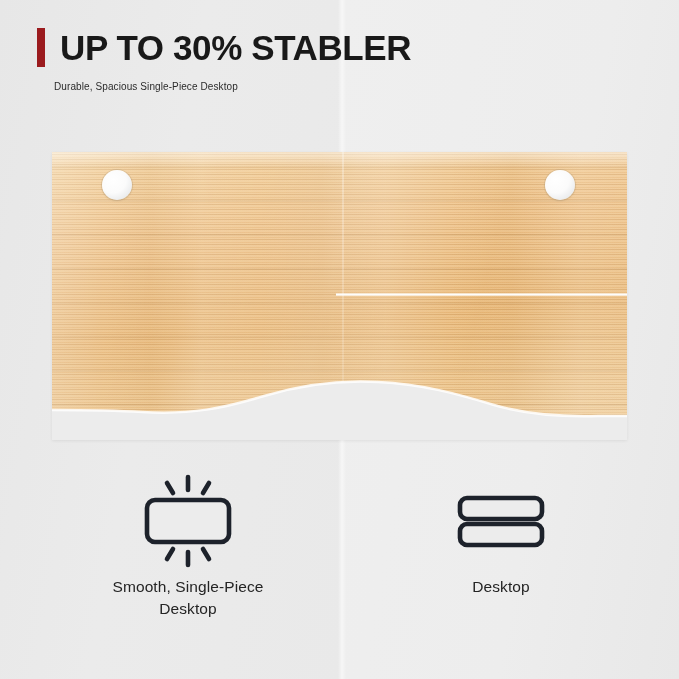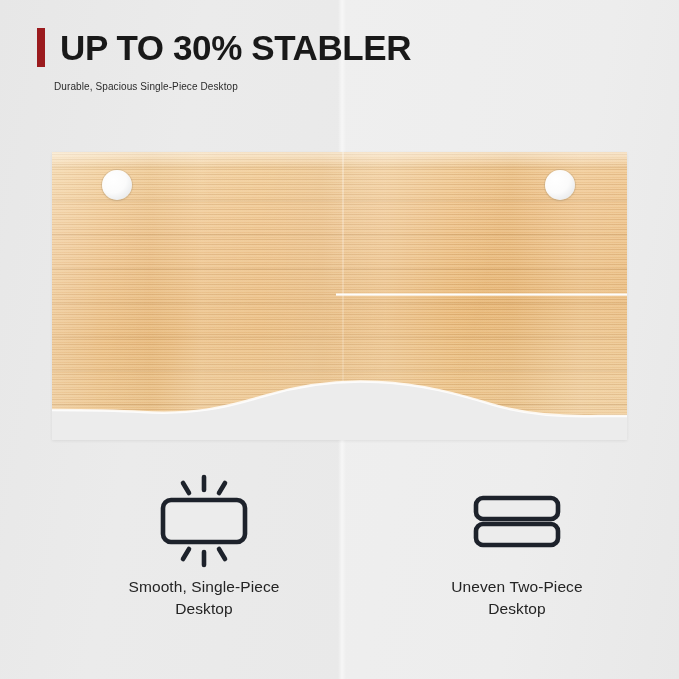--- a/index.html
+++ b/index.html
@@ -173,21 +173,21 @@
     bottom: -6px;
     width: 595px;
     height: 74px;
     pointer-events: none;
   }
   .desk-cutout svg { display: block; width: 100%; height: 100%; }
 
   
   .compare {
     position: absolute;
-    left: 16px; top: 466px;
+    left: 0; top: 466px;
     width: 574px;
     height: 190px;
   }
   .compare-col {
     position: absolute;
     top: 0;
     width: 300px;
     text-align: center;
   }
   .col-left  { left: 38px; }
@@ -281,20 +281,19 @@
     </div>
 
     <div class="compare-col col-right">
       <div class="icon-box">
         <svg width="112" height="104" viewBox="0 0 112 104">
           <rect x="15" y="29" width="82" height="21" rx="7" ry="7" fill="#ececec" stroke="#1d222b" stroke-width="4.6"></rect>
           <rect x="15" y="55" width="82" height="21" rx="7" ry="7" fill="#ececec" stroke="#1d222b" stroke-width="4.6"></rect>
         </svg>
       </div>
       <div class="caption">
-        <div>Uneven Two-Piece</div>
         <div>Desktop</div>
       </div>
     </div>
 
   </div>
 
 </div>
 
 </body></html>

